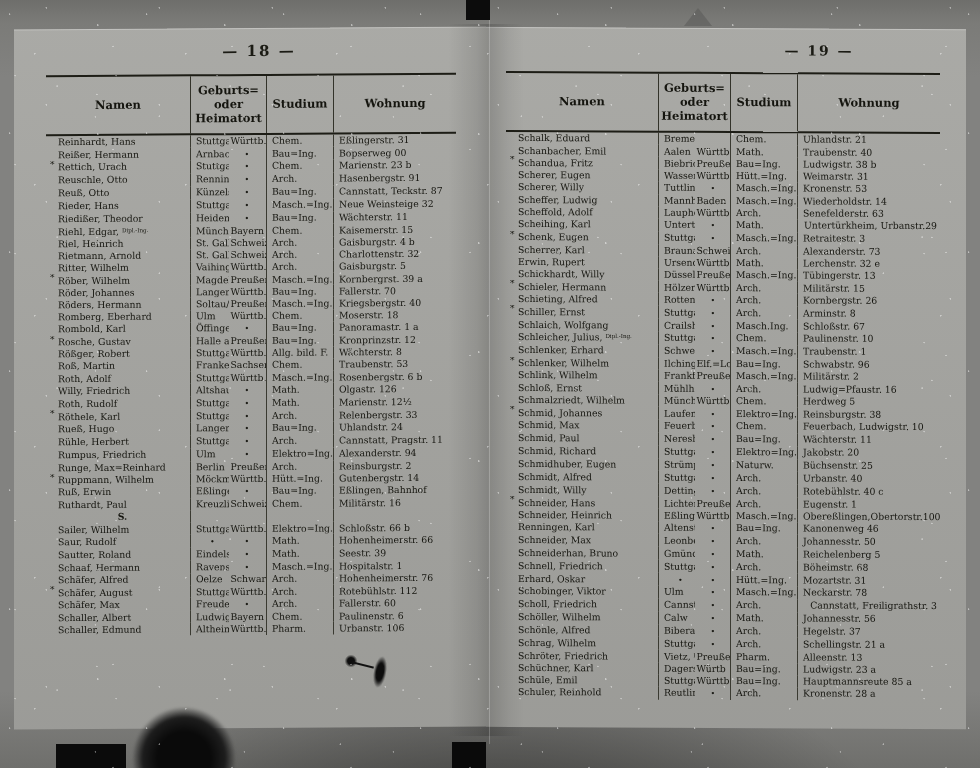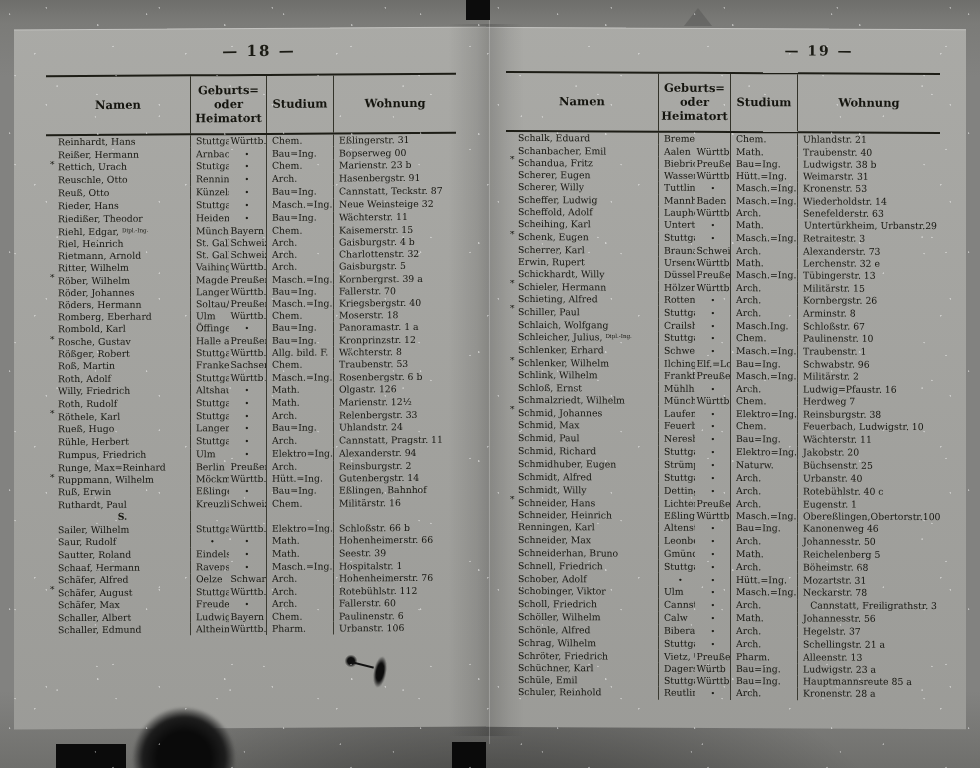--- a/index.html
+++ b/index.html
@@ -546,21 +546,21 @@
           <td class="c-addr">Militärstr. 15</td>
         </tr>
         <tr>
           <td class="c-name">Schieting, Alfred</td>
           <td class="c-town">Rottenburg a. N.</td>
           <td class="c-state"><span class="dash">•</span></td>
           <td class="c-study">Arch.</td>
           <td class="c-addr">Kornbergstr. 26</td>
         </tr>
         <tr>
-          <td class="c-name star">Schiller, Paul</td>
+          <td class="c-name star">Schiller, Ernst</td>
           <td class="c-town">Stuttgart</td>
           <td class="c-state"><span class="dash">•</span></td>
           <td class="c-study">Arch.</td>
           <td class="c-addr">Arminstr. 8</td>
         </tr>
         <tr>
           <td class="c-name">Schlaich, Wolfgang</td>
           <td class="c-town">Crailsheim</td>
           <td class="c-state"><span class="dash">•</span></td>
           <td class="c-study">Masch.Ing.</td>
@@ -599,21 +599,21 @@
           <td class="c-town">Mühlhausen i. Th.</td>
           <td class="c-state"><span class="dash">•</span></td>
           <td class="c-study">Arch.</td>
           <td class="c-addr">Ludwig=Pfaustr. 16</td>
         </tr>
         <tr>
           <td class="c-name">Schmalzriedt, Wilhelm</td>
           <td class="c-town">Münchingen</td>
           <td class="c-state">Württb.</td>
           <td class="c-study">Chem.</td>
-          <td class="c-addr">Herdweg 7</td>
+          <td class="c-addr">Herdweg 5</td>
         </tr>
         <tr>
           <td class="c-name star">Schmid, Johannes</td>
           <td class="c-town">Laufen/Gaild.</td>
           <td class="c-state"><span class="dash">•</span></td>
           <td class="c-study">Elektro=Ing.</td>
           <td class="c-addr">Reinsburgstr. 38</td>
         </tr>
         <tr>
           <td class="c-name">Schmid, Max</td>
@@ -693,21 +693,21 @@
           <td class="c-addr">Reichelenberg 5</td>
         </tr>
         <tr>
           <td class="c-name">Schnell, Friedrich</td>
           <td class="c-town">Stuttgart</td>
           <td class="c-state"><span class="dash">•</span></td>
           <td class="c-study">Arch.</td>
           <td class="c-addr">Böheimstr. 68</td>
         </tr>
         <tr>
-          <td class="c-name">Schober, Adolf</td>
+          <td class="c-name">Erhard, Oskar</td>
           <td class="c-town"><span class="dash">•</span></td>
           <td class="c-state"><span class="dash">•</span></td>
           <td class="c-study">Hütt.=Ing.</td>
           <td class="c-addr">Mozartstr. 31</td>
         </tr>
         <tr>
           <td class="c-name">Schobinger, Viktor</td>
           <td class="c-town">Ulm</td>
           <td class="c-state"><span class="dash">•</span></td>
           <td class="c-study">Masch.=Ing.</td>

